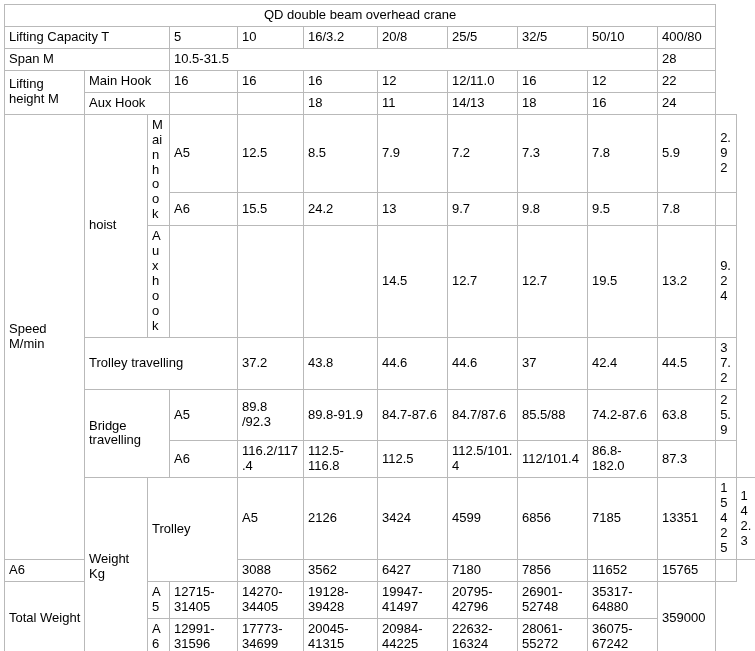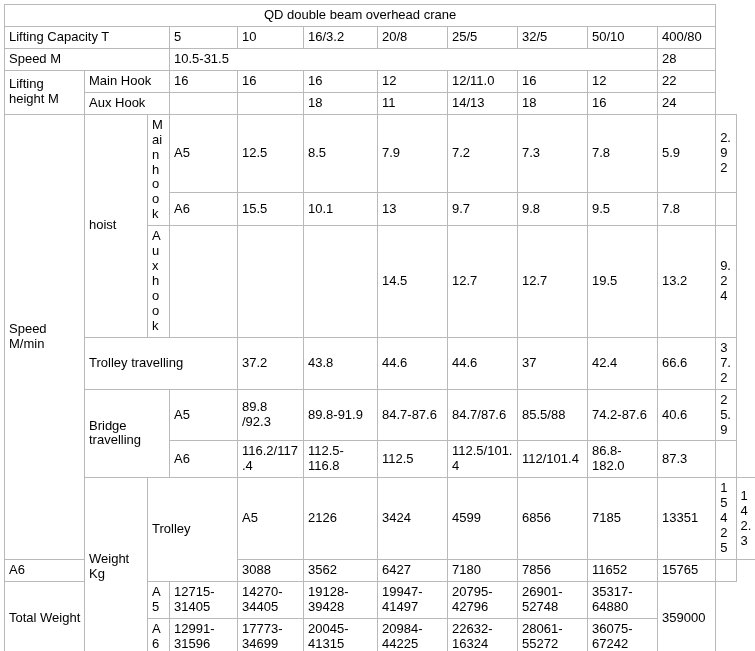--- a/index.html
+++ b/index.html
@@ -76,21 +76,21 @@
     <td>10</td>
     <td>16/3.2</td>
     <td>20/8</td>
     <td>25/5</td>
     <td>32/5</td>
     <td>50/10</td>
     <td>400/80</td>
   </tr>
 
   <tr>
-    <td class="lbl" colspan="3">Speed  M</td>
+    <td class="lbl" colspan="3">Span  M</td>
     <td colspan="7">10.5-31.5</td>
     <td>28</td>
   </tr>
 
   <tr>
     <td class="wrap" rowspan="2">Lifting height M</td>
     <td colspan="2">Main Hook</td>
     <td>16</td>
     <td>16</td>
     <td>16</td>
@@ -124,21 +124,21 @@
     <td>7.2</td>
     <td>7.3</td>
     <td>7.8</td>
     <td>5.9</td>
     <td>2.92</td>
   </tr>
 
   <tr>
     <td class="narrow">A6</td>
     <td>15.5</td>
-    <td>10.1</td>
+    <td>24.2</td>
     <td>13</td>
     <td>9.7</td>
     <td>9.8</td>
     <td>9.5</td>
     <td>7.8</td>
     <td></td>
   </tr>
 
   <tr>
     <td class="wrap narrow">Aux hook</td>
@@ -154,34 +154,34 @@
   </tr>
 
   <tr>
     <td class="wrap" colspan="3">Trolley travelling</td>
     <td>37.2</td>
     <td>43.8</td>
     <td>44.6</td>
     <td>44.6</td>
     <td>37</td>
     <td>42.4</td>
-    <td>66.6</td>
+    <td>44.5</td>
     <td>37.2</td>
   </tr>
 
   <tr>
     <td class="wrap" colspan="2" rowspan="2">Bridge travelling</td>
     <td class="narrow">A5</td>
     <td class="wrap">89.8 /92.3</td>
     <td class="wrap">89.8-91.9</td>
     <td class="wrap">84.7-87.6</td>
     <td class="wrap">84.7/87.6</td>
     <td class="wrap">85.5/88</td>
     <td class="wrap">74.2-87.6</td>
-    <td class="wrap">40.6</td>
+    <td class="wrap">63.8</td>
     <td class="wrap">25.9</td>
   </tr>
 
   <tr>
     <td class="narrow">A6</td>
     <td class="wrap">116.2/117.4</td>
     <td class="wrap">112.5-116.8</td>
     <td class="wrap">112.5</td>
     <td class="wrap">112.5/101.4</td>
     <td class="wrap">112/101.4</td>

